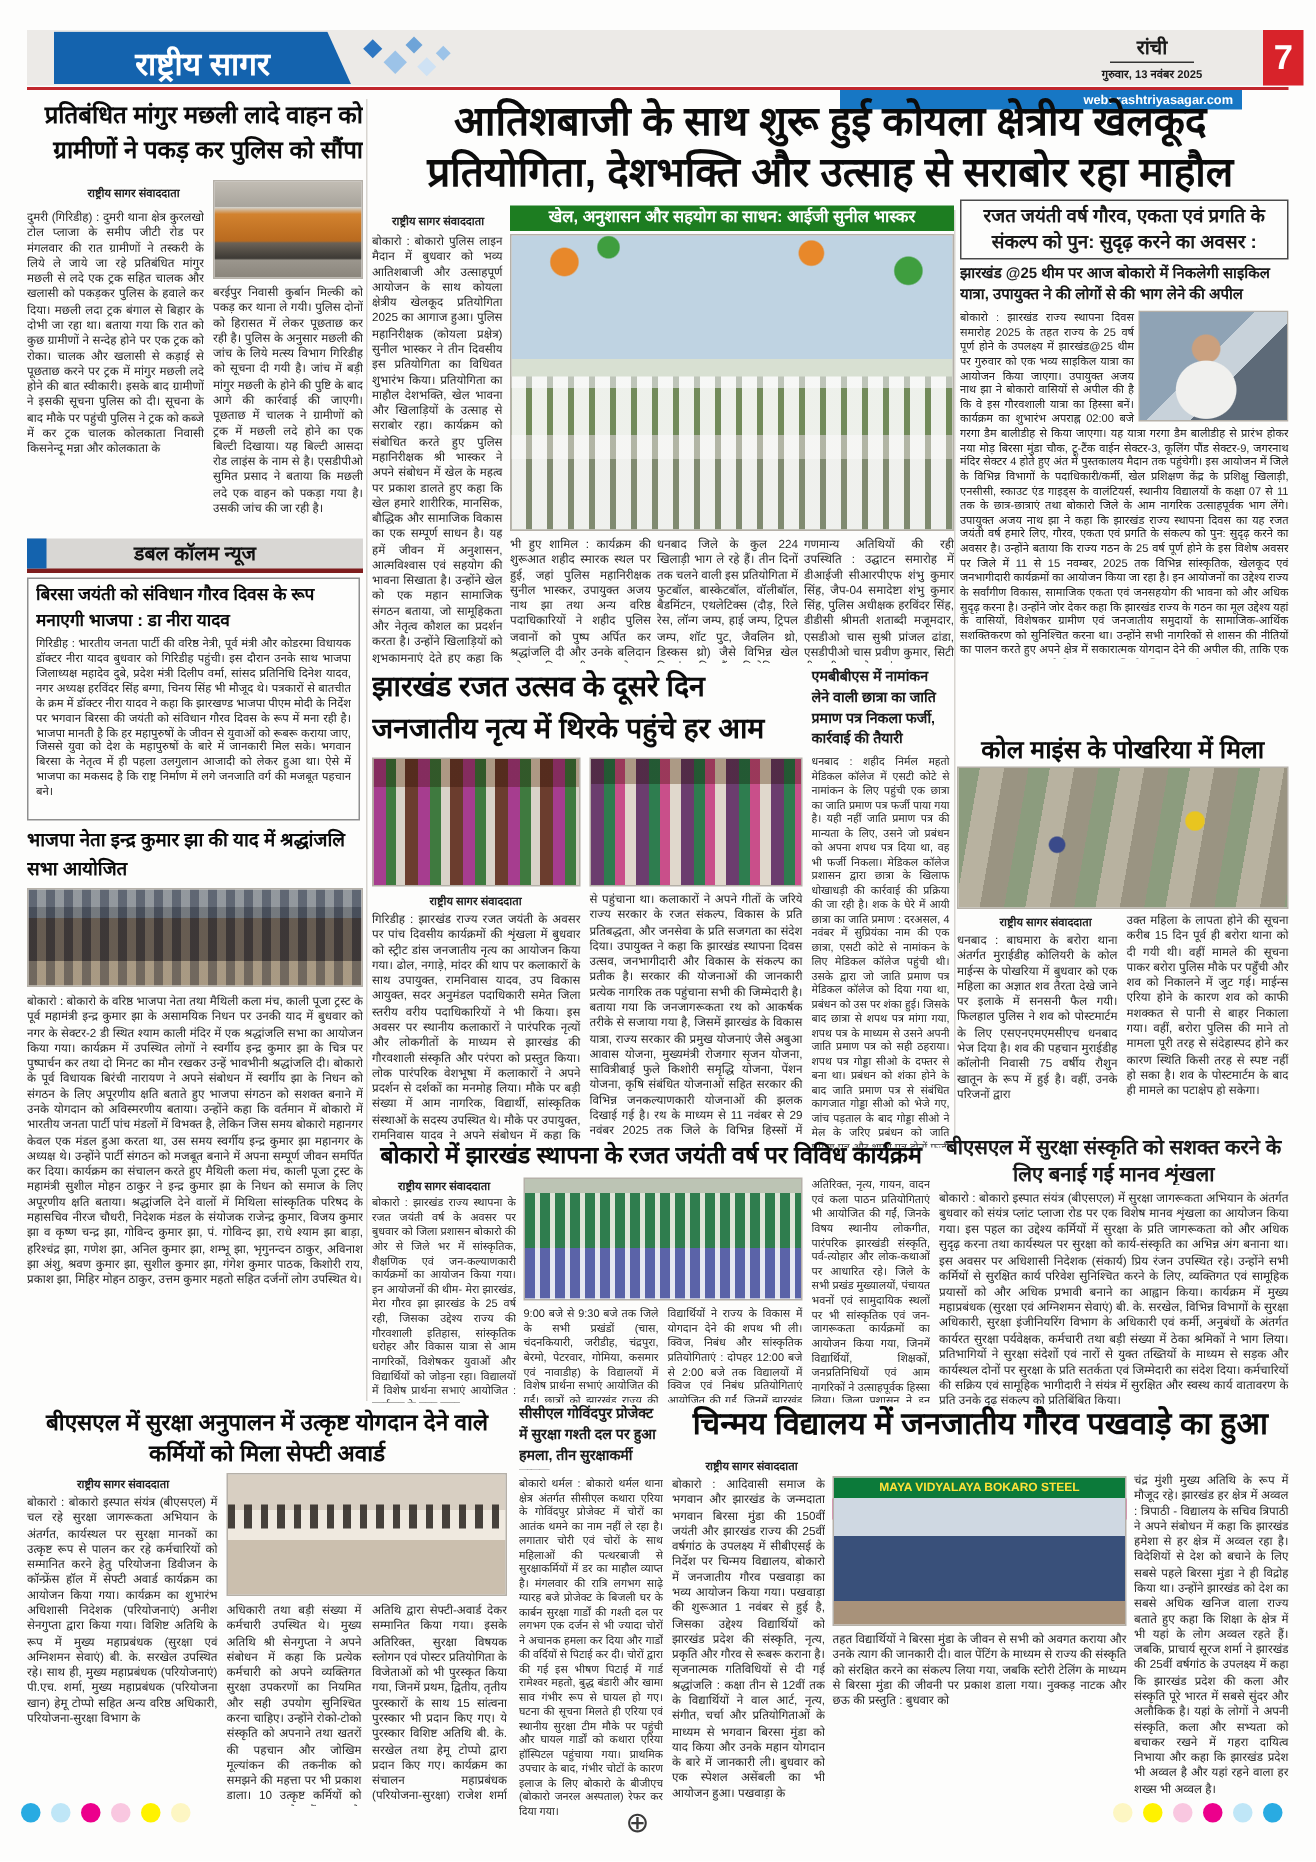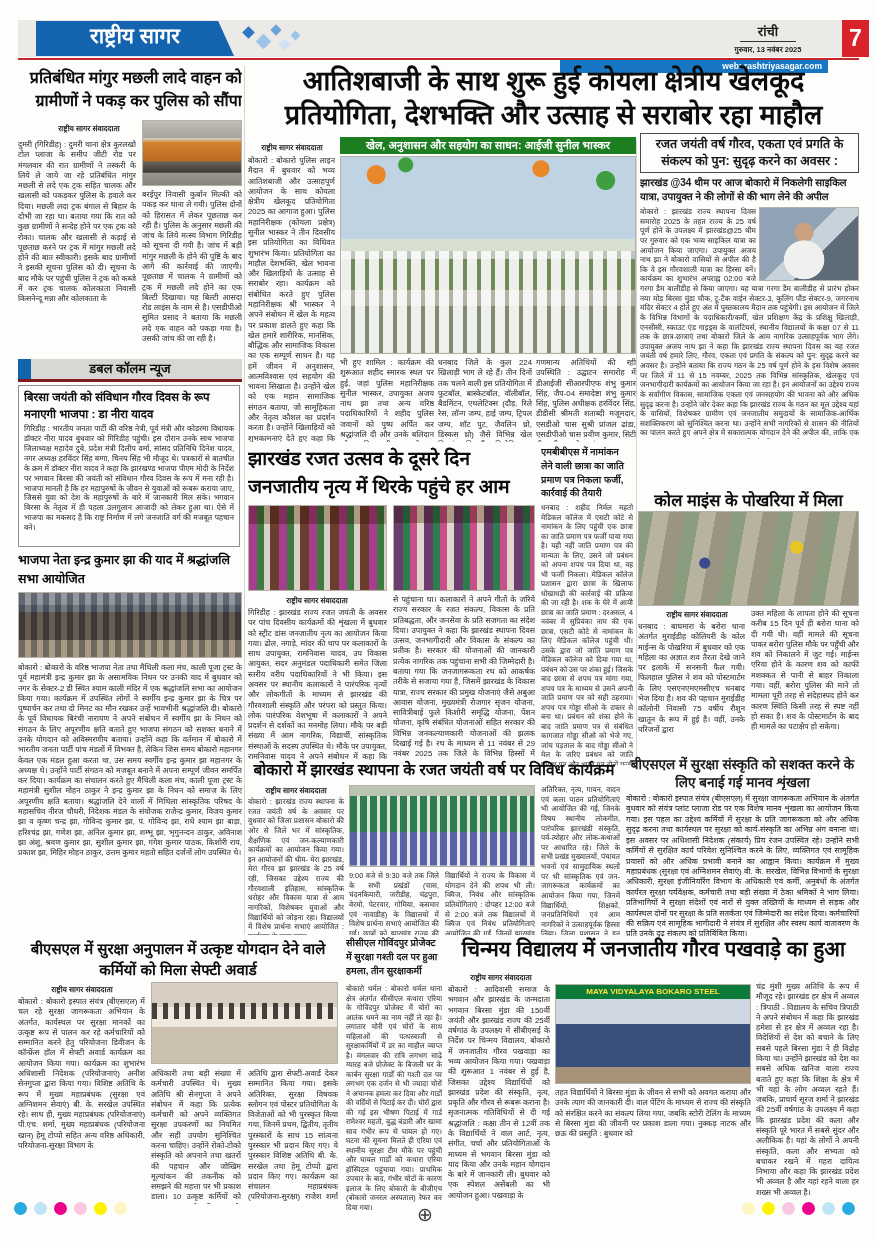--- a/index.html
+++ b/index.html
@@ -8,21 +8,21 @@
   .abs{position:absolute;}
   .hl{font-weight:bold;color:#0c0c0c;overflow:hidden;}
   .by{font-size:7.5px;font-weight:bold;text-align:center;color:#222;overflow:hidden;}
   .bt{font-size:7.8px;line-height:1.32;text-align:justify;color:#262626;overflow:hidden;}
   .ph{position:absolute;overflow:hidden;background:#cfc8bd;border:1px solid #b5b0a8;box-sizing:border-box;}
   .vline{position:absolute;width:1px;background:#d8d5d0;}
 
   
   .mast-band{left:18px;top:20px;width:841px;height:37px;background:#eceae7;}
   .mast-logo{left:36px;top:21px;width:198px;height:35px;background:#1463ae;color:#fff;
-     font-size:21px;font-weight:bold;display:flex;align-items:flex-start;justify-content:center;
+     font-size:21px;font-weight:bold;display:flex;align-items:flex-end;justify-content:center;
      clip-path:polygon(0 0,92% 0,100% 100%,0 100%);}
   .dmd{position:absolute;transform:rotate(45deg);}
   .mast-title{left:300px;top:22px;width:380px;height:34px;font-size:25px;font-weight:bold;
      color:#111;text-align:center;overflow:hidden;}
   .mast-city{left:702px;top:22px;width:132px;text-align:center;}
   .mast-city .c{font-size:13px;font-weight:bold;border-bottom:1.5px solid #333;display:inline-block;padding:0 18px 1px;}
   .mast-city .d{font-size:7.5px;font-weight:bold;margin-top:2px;}
   .mast-pagenum{left:842px;top:20px;width:27px;height:37px;background:#d8232a;color:#fff;
      font-size:23px;font-weight:bold;display:flex;align-items:center;justify-content:center;}
   .red-rule{left:18px;top:58px;width:841px;height:2px;background:#c1272d;}
@@ -209,21 +209,21 @@
     <div class="k">खेल, अनुशासन और सहयोग का साधन: आईजी सुनील भास्कर</div>
     <div class="ph" id="ph-main"></div>
     <div class="bt c1">बोकारो : बोकारो पुलिस लाइन मैदान में बुधवार को भव्य आतिशबाजी और उत्साहपूर्ण आयोजन के साथ कोयला क्षेत्रीय खेलकूद प्रतियोगिता 2025 का आगाज हुआ। पुलिस महानिरीक्षक (कोयला प्रक्षेत्र) सुनील भास्कर ने तीन दिवसीय इस प्रतियोगिता का विधिवत शुभारंभ किया। प्रतियोगिता का माहौल देशभक्ति, खेल भावना और खिलाड़ियों के उत्साह से सराबोर रहा। कार्यक्रम को संबोधित करते हुए पुलिस महानिरीक्षक श्री भास्कर ने अपने संबोधन में खेल के महत्व पर प्रकाश डालते हुए कहा कि खेल हमारे शारीरिक, मानसिक, बौद्धिक और सामाजिक विकास का एक सम्पूर्ण साधन है। यह हमें जीवन में अनुशासन, आत्मविश्वास एवं सहयोग की भावना सिखाता है। उन्होंने खेल को एक महान सामाजिक संगठन बताया, जो सामूहिकता और नेतृत्व कौशल का प्रदर्शन करता है। उन्होंने खिलाड़ियों को शुभकामनाएं देते हुए कहा कि खेल प्रतियोगिताएं केवल जीत-हार का नहीं, बल्कि आपसी एकता, अनुशासन और भाईचारे का प्रतीक हैं। शहीद जवानों को नमन, डीजी</div>
     <div class="bt c2">भी हुए शामिल : कार्यक्रम की शुरूआत शहीद स्मारक स्थल पर हुई, जहां पुलिस महानिरीक्षक सुनील भास्कर, उपायुक्त अजय नाथ झा तथा अन्य वरिष्ठ पदाधिकारियों ने शहीद पुलिस जवानों को पुष्प अर्पित कर श्रद्धांजलि दी और उनके बलिदान को याद किया। श्री भास्कर ने कहा कि शहीद जवानों की प्रेरणा से ही पुलिस बल और प्रशासन जनता की सेवा में निष्ठापूर्वक कार्य कर रहा है। 224 खिलाड़ी ले रहे हैं हिस्सा : इस आयोजन में बोकारो और</div>
     <div class="bt c3">धनबाद जिले के कुल 224 खिलाड़ी भाग ले रहे हैं। तीन दिनों तक चलने वाली इस प्रतियोगिता में फुटबॉल, बास्केटबॉल, वॉलीबॉल, बैडमिंटन, एथलेटिक्स (दौड़, रिले रेस, लॉन्ग जम्प, हाई जम्प, ट्रिपल जम्प, शॉट पुट, जैवलिन थ्रो, डिस्कस थ्रो) जैसे विभिन्न खेल विधाएं शामिल हैं। प्रतियोगिता का समापन समारोह 14 नवंबर 2025 को निर्धारित है, जिसमें विजेता खिलाड़ियों को सम्मानित किया जाएगा।</div>
     <div class="bt c4">गणमान्य अतिथियों की रही उपस्थिति : उद्घाटन समारोह में डीआईजी सीआरपीएफ शंभु कुमार सिंह, जैप-04 समादेष्टा शंभु कुमार सिंह, पुलिस अधीक्षक हरविंदर सिंह, डीडीसी श्रीमती शताब्दी मजूमदार, एसडीओ चास सुश्री प्रांजल ढांडा, एसडीपीओ चास प्रवीण कुमार, सिटी डीएसपी आलोक रंजन, सहायक जनसंपर्क पदाधिकारी अभिनव कुमार सिंह सहित जिले के कई वरिष्ठ अधिकारी और पुलिस परिवार के सदस्य उपस्थित रहे।</div>
   </div>
 
   <div class="abs" id="a-dc">
     <div class="hbox">रजत जयंती वर्ष गौरव, एकता एवं प्रगति के संकल्प को पुन: सुदृढ़ करने का अवसर : उपायुक्त</div>
-    <div class="sub">झारखंड @34 थीम पर आज बोकारो में निकलेगी साइकिल यात्रा, उपायुक्त ने की लोगों से की भाग लेने की अपील</div>
+    <div class="sub">झारखंड @25 थीम पर आज बोकारो में निकलेगी साइकिल यात्रा, उपायुक्त ने की लोगों से की भाग लेने की अपील</div>
     <div class="t">
       <span class="ph" id="ph-dc" style="position:relative;display:block;"></span>
       <span>बोकारो : झारखंड राज्य स्थापना दिवस समारोह 2025 के तहत राज्य के 25 वर्ष पूर्ण होने के उपलक्ष्य में झारखंड@25 थीम पर गुरुवार को एक भव्य साइकिल यात्रा का आयोजन किया जाएगा। उपायुक्त अजय नाथ झा ने बोकारो वासियों से अपील की है कि वे इस गौरवशाली यात्रा का हिस्सा बनें। कार्यक्रम का शुभारंभ अपराह्न 02:00 बजे गरगा डैम बालीडीह से किया जाएगा। यह यात्रा गरगा डैम बालीडीह से प्रारंभ होकर नया मोड़ बिरसा मुंडा चौक, टू-टैंक वाईन सेक्टर-3, कूलिंग पौंड सेक्टर-9, जगरनाथ मंदिर सेक्टर 4 होते हुए अंत में पुस्तकालय मैदान तक पहुंचेगी। इस आयोजन में जिले के विभिन्न विभागों के पदाधिकारी/कर्मी, खेल प्रशिक्षण केंद्र के प्रशिक्षु खिलाड़ी, एनसीसी, स्काउट एंड गाइड्स के वालंटियर्स, स्थानीय विद्यालयों के कक्षा 07 से 11 तक के छात्र-छात्राएं तथा बोकारो जिले के आम नागरिक उत्साहपूर्वक भाग लेंगे। उपायुक्त अजय नाथ झा ने कहा कि झारखंड राज्य स्थापना दिवस का यह रजत जयंती वर्ष हमारे लिए, गौरव, एकता एवं प्रगति के संकल्प को पुन: सुदृढ़ करने का अवसर है। उन्होंने बताया कि राज्य गठन के 25 वर्ष पूर्ण होने के इस विशेष अवसर पर जिले में 11 से 15 नवम्बर, 2025 तक विभिन्न सांस्कृतिक, खेलकूद एवं जनभागीदारी कार्यक्रमों का आयोजन किया जा रहा है। इन आयोजनों का उद्देश्य राज्य के सर्वांगीण विकास, सामाजिक एकता एवं जनसहयोग की भावना को और अधिक सुदृढ़ करना है। उन्होंने जोर देकर कहा कि झारखंड राज्य के गठन का मूल उद्देश्य यहां के वासियों, विशेषकर ग्रामीण एवं जनजातीय समुदायों के सामाजिक-आर्थिक सशक्तिकरण को सुनिश्चित करना था। उन्होंने सभी नागरिकों से शासन की नीतियों का पालन करते हुए अपने क्षेत्र में सकारात्मक योगदान देने की अपील की, ताकि एक सशक्त, समृद्ध एवं समावेशी झारखंड का निर्माण किया जा सके।</span>
     </div>
   </div>
 
   <div class="abs" id="a-utsav">
     <div class="hl h">झारखंड रजत उत्सव के दूसरे दिन जनजातीय नृत्य में थिरके पहुंचे हर आम और खास</div>
     <div class="ph" id="ph-uts1"></div>
     <div class="ph" id="ph-uts2"></div>

